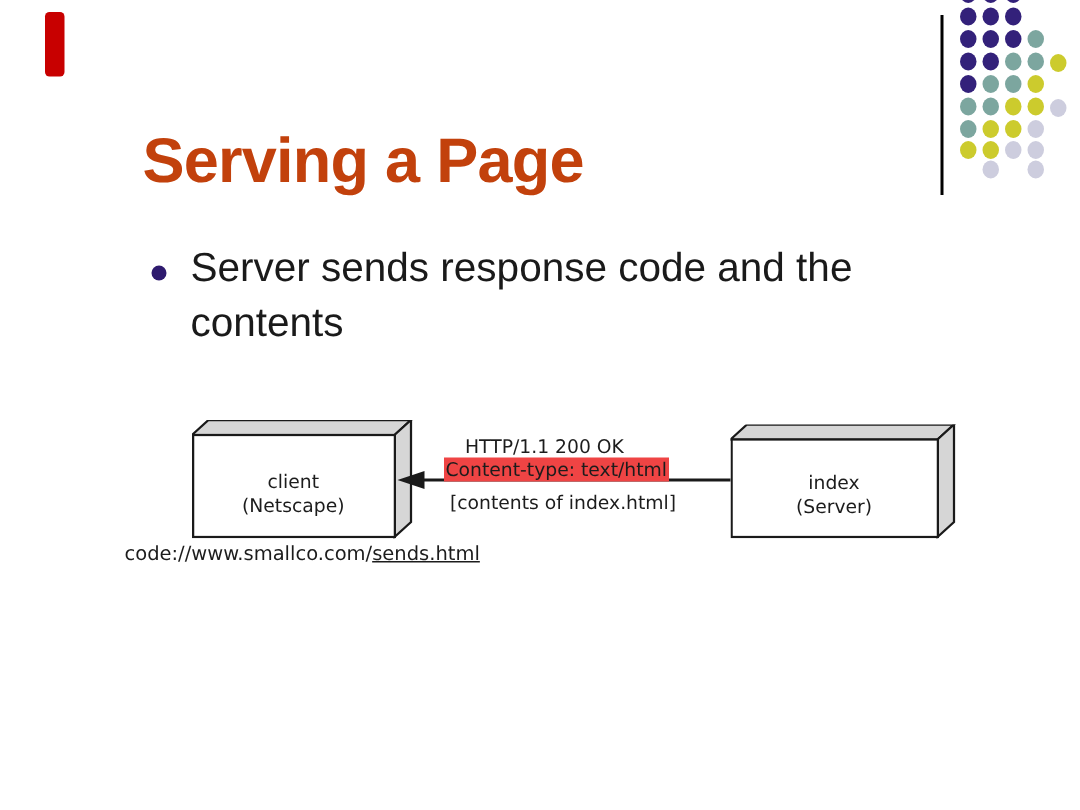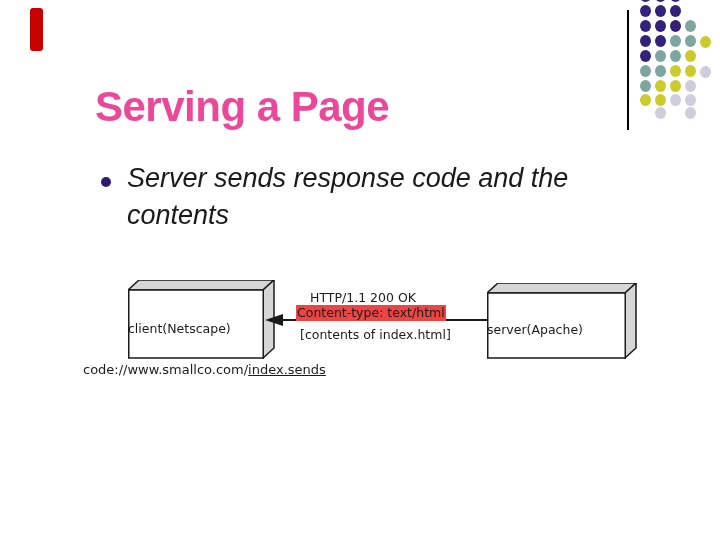--- a/index.html
+++ b/index.html
@@ -16,27 +16,27 @@
   .title{
     position:absolute;left:95px;top:84px;width:560px;
     font-size:42px;font-weight:bold;letter-spacing:-0.5px;line-height:46px;
   }
   
   .bullet-marker{position:absolute;left:101px;top:177px;width:10px;height:10px;border-radius:50%;}
   .bullet-text{
     position:absolute;left:127px;top:160px;width:540px;
     font-size:27px;line-height:37px;
   }
-  .bullet-text span{display:block;font-style:italic;}
+  .bullet-text span{display:block;}
   
   .diag{font-family:"DejaVu Sans",sans-serif;font-size:12.5px;line-height:16px;color:#1c1c1c;}
   .box-svg{position:absolute;}
   .box-label{
-    position:absolute;display:flex;flex-direction:row;align-items:center;
-    text-align:center;z-index:2;
+    position:absolute;display:flex;flex-direction:column;align-items:center;
+    justify-content:center;text-align:center;z-index:2;
   }
   .client-label{left:128px;top:290px;width:135px;height:68px;padding-top:10px;box-sizing:border-box;}
   .server-label{left:487px;top:293px;width:138px;height:65px;padding-top:8px;box-sizing:border-box;}
   .arrow-line{position:absolute;left:281px;top:319px;width:206px;height:2px;z-index:3;}
   .arrow-head{
     position:absolute;left:265px;top:314px;width:0;height:0;z-index:3;
     border-top:6px solid transparent;border-bottom:6px solid transparent;
     border-right:18px solid #1a1a1a;
   }
   .resp-line1{position:absolute;left:310px;top:290px;width:135px;z-index:2;}
@@ -82,21 +82,21 @@
       <div class="dot" style="left: 669.5px; top: 80px; background: rgb(204, 203, 45);"></div>
       <div class="dot" style="left: 684.5px; top: 80px; background: rgb(205, 205, 222);"></div>
       <div class="dot" style="left: 639.5px; top: 94px; background: rgb(204, 203, 45);"></div>
       <div class="dot" style="left: 654.5px; top: 94px; background: rgb(204, 203, 45);"></div>
       <div class="dot" style="left: 669.5px; top: 94px; background: rgb(205, 205, 222);"></div>
       <div class="dot" style="left: 684.5px; top: 94px; background: rgb(205, 205, 222);"></div>
       <div class="dot" style="left: 654.5px; top: 107px; background: rgb(205, 205, 222);"></div>
       <div class="dot" style="left: 684.5px; top: 107px; background: rgb(205, 205, 222);"></div>
     </div>
 
-  <div class="title" style="color: #ec4899;">Serving a Page</div>
+  <div class="title" style="color: #c2410c;">Serving a Page</div>
 
   <div class="bullet-marker" style="background: rgb(46, 26, 110);"></div>
   <div class="bullet-text" style="color: rgb(26, 26, 26);">
     <span>Server sends response code and the</span>
     <span>contents</span>
   </div>
 
   <svg class="box-svg" style="left:128px;top:280px;" width="148" height="79">
     <polygon points="0,10 11,0 146,0 135,10" stroke-width="1.5" stroke="#1a1a1a" fill="#d6d6d6"></polygon>
     <polygon points="135,10 146,0 146,68 135,78" stroke-width="1.5" stroke="#1a1a1a" fill="#d6d6d6"></polygon>
@@ -106,26 +106,26 @@
     <span>client</span>
     <span>(Netscape)</span>
   </div>
 
   <svg class="box-svg" style="left:487px;top:283px;" width="151" height="76">
     <polygon points="0,10 11,0 149,0 138,10" stroke-width="1.5" stroke="#1a1a1a" fill="#d6d6d6"></polygon>
     <polygon points="138,10 149,0 149,65 138,75" stroke-width="1.5" stroke="#1a1a1a" fill="#d6d6d6"></polygon>
     <rect x="0.75" y="10" width="137.5" height="65" stroke-width="1.5" stroke="#1a1a1a" fill="#ffffff"></rect>
   </svg>
   <div class="box-label server-label diag">
-    <span>server</span>
-    <span>(Apache)</span>
+    <span>index</span>
+    <span>(Server)</span>
   </div>
 
   <div class="arrow-head"></div>
   <div class="arrow-line" style="background: rgb(26, 26, 26);"></div>
 
   <div class="resp-line1 diag">HTTP/1.1 200 OK</div>
   <div class="resp-line2 diag">Content-type: text/html</div>
   <div class="resp-line3 diag">[contents of index.html]</div>
 
-  <div class="url-text diag"><span>code://www.smallco.com/</span><span class="u">index.sends</span></div>
+  <div class="url-text diag"><span>code://www.smallco.com/</span><span class="u">sends.html</span></div>
 
 </div>
 
 </body></html>

